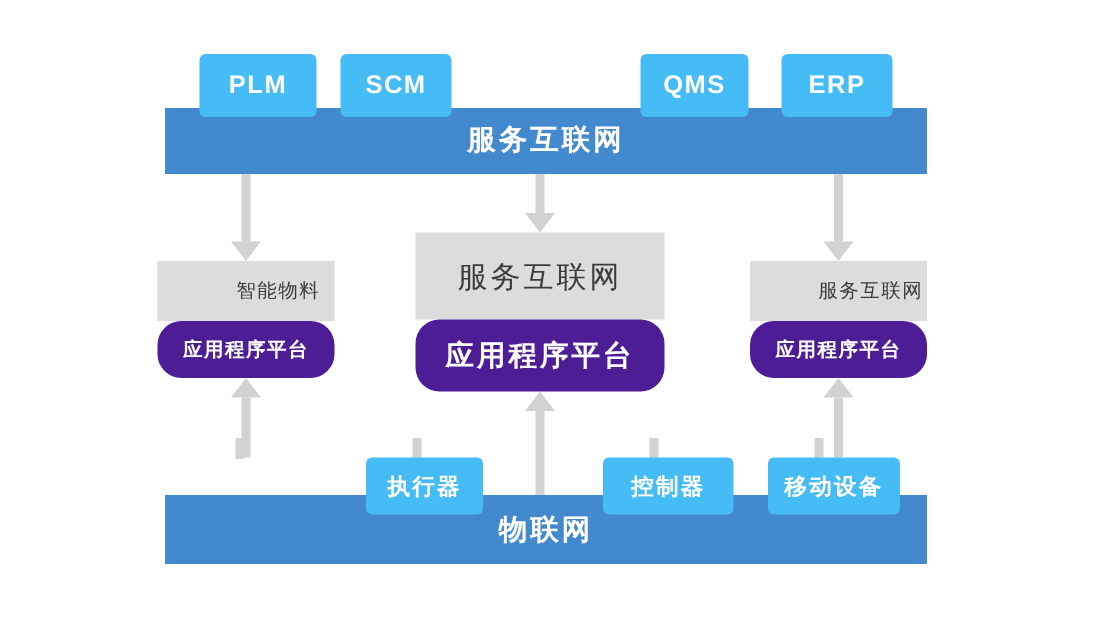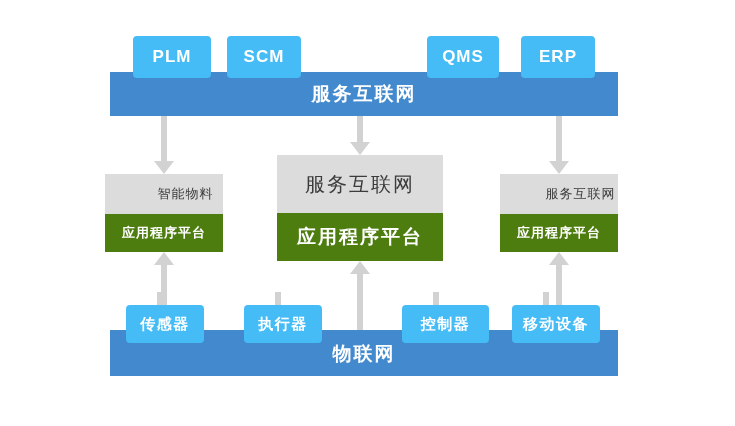--- a/index.html
+++ b/index.html
@@ -87,28 +87,29 @@
   .module .head {
     background: #dcdcdc;
     color: #3c3c3c;
     display: flex;
     align-items: center;
     justify-content: center;
     box-sizing: border-box;
     white-space: nowrap;
   }
   .module .foot {
-    background: #4d7c0f;
+    background: #4c1d95;
     color: #ffffff;
     font-weight: bold;
     display: flex;
     align-items: center;
     justify-content: center;
     box-sizing: border-box;
     white-space: nowrap;
+    border-radius: 16px;
   }
 
   
   #module-material, #module-product {
     width: 118px;
     height: 78px;
   }
   #module-material { left: 105px; top: 174px; }
   #module-product  { left: 500px; top: 174px; }
   #module-material .head, #module-product .head {
@@ -258,18 +259,17 @@
 
   <div class="stub" id="stub-sensor"></div>
   <div class="stub" id="stub-actuator"></div>
   <div class="stub" id="stub-controller"></div>
   <div class="stub" id="stub-mobile"></div>
 
   <div class="band" id="band-iot">
     <span class="band-label">物联网</span>
   </div>
 
-  <div class="chip cjk" id="chip-sensor">传感器</div>
   <div class="chip cjk" id="chip-actuator">执行器</div>
   <div class="chip cjk" id="chip-controller">控制器</div>
   <div class="chip cjk" id="chip-mobile">移动设备</div>
 
 </div>
 
 </body></html>

